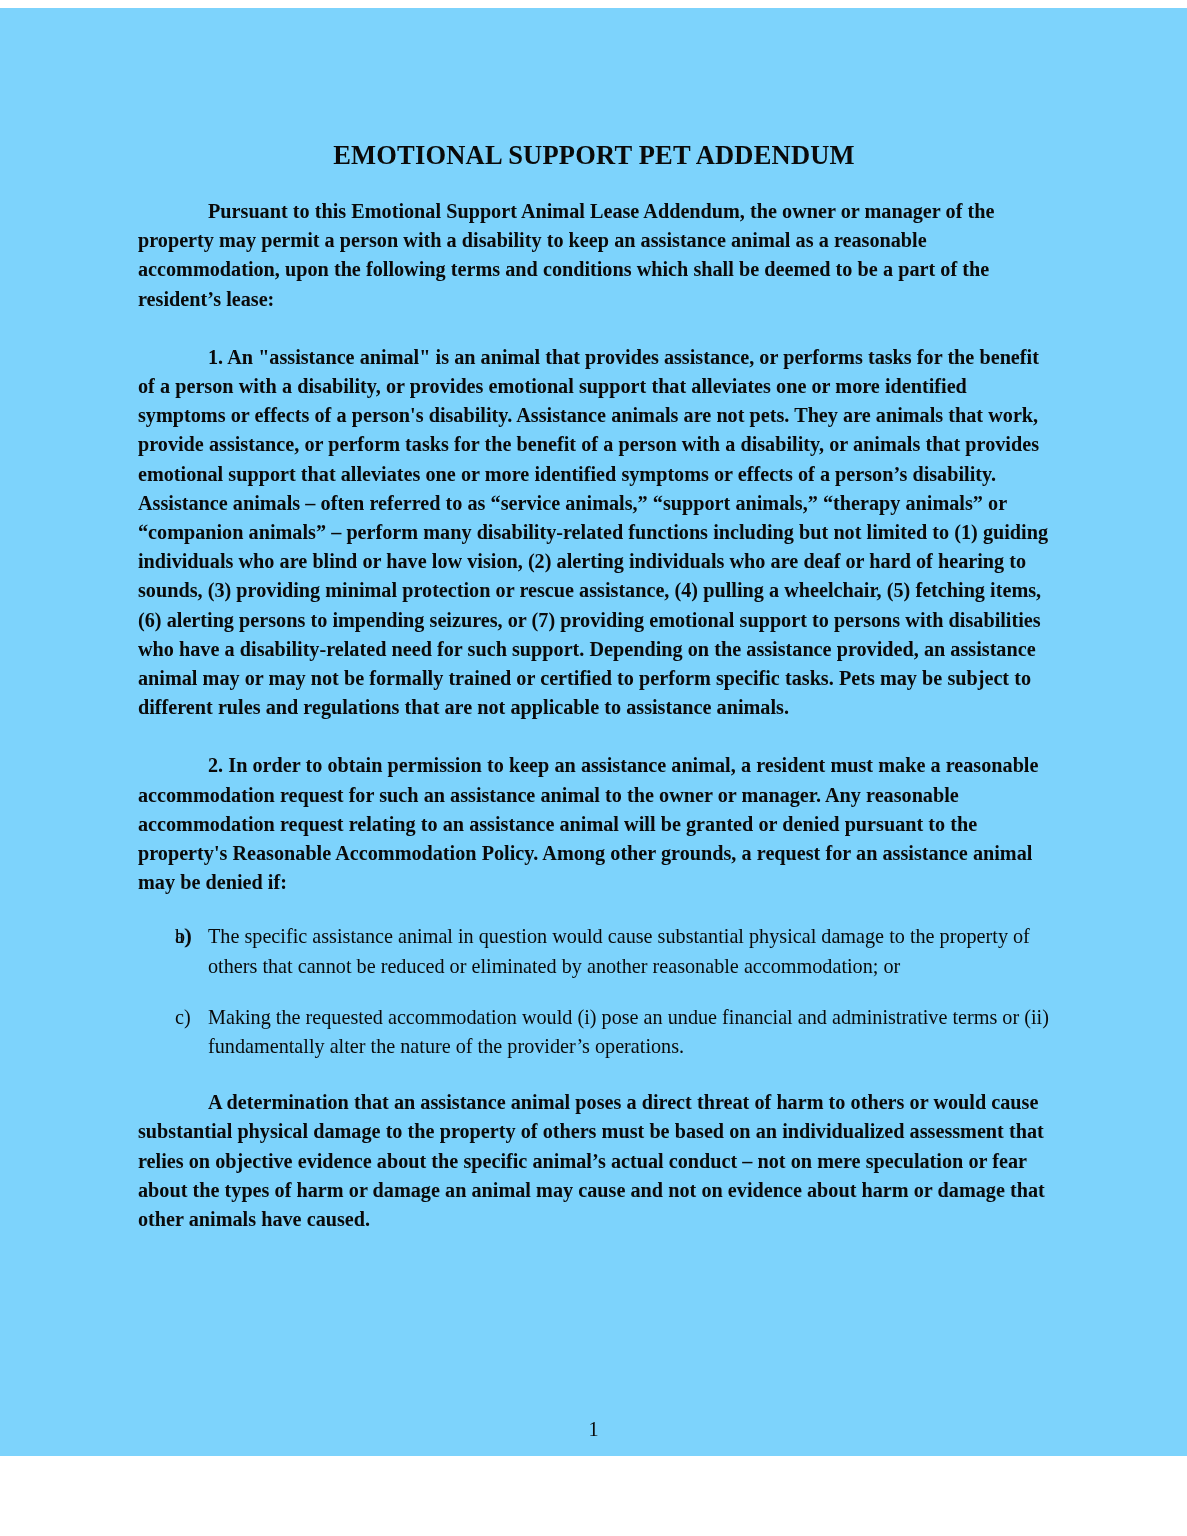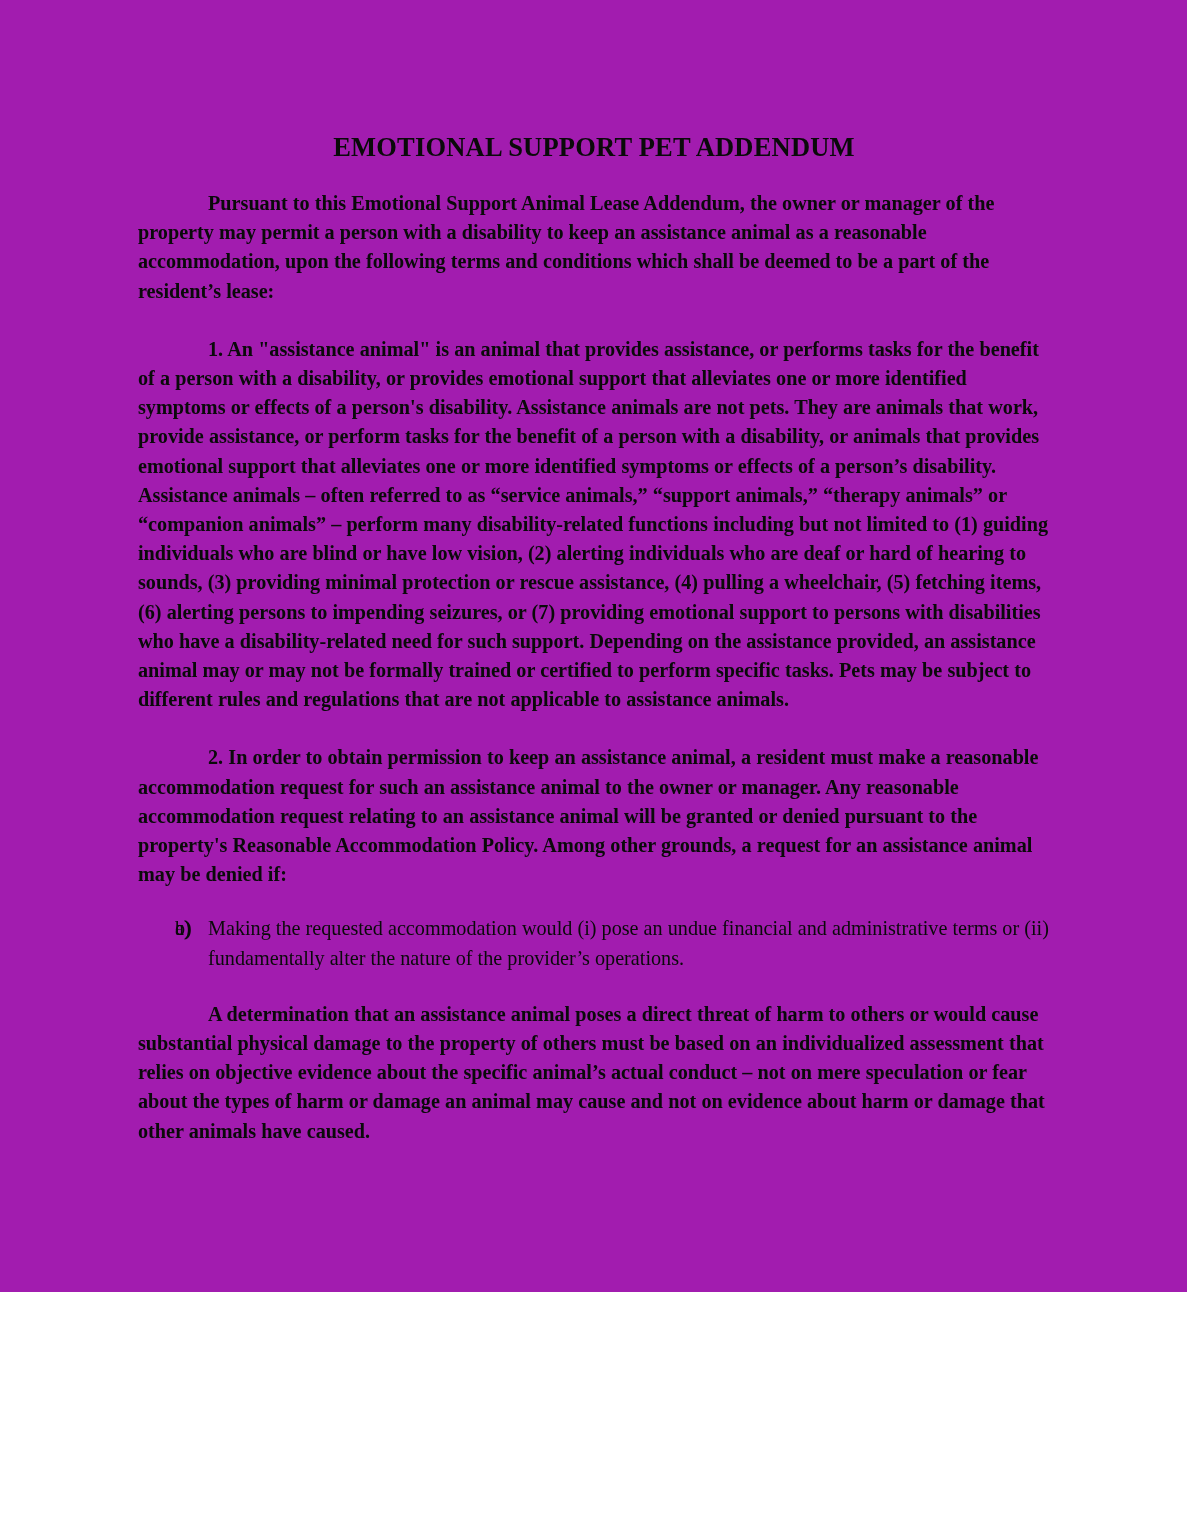--- a/index.html
+++ b/index.html
@@ -5,23 +5,23 @@
 <style>
   html, body {
     margin: 0;
     padding: 0;
     background: #ffffff;
   }
 
   .page {
     position: relative;
     width: 1187px;
-    height: 1292px;
-    background: #a21caf;
-    margin: 0 auto;
+    height: 1448px;
+    background: #7dd3fc;
+    margin: 8px auto;
     overflow: hidden;
     font-family: "Liberation Serif", "DejaVu Serif", serif;
     color: #0a0a0a;
     -webkit-font-smoothing: antialiased;
   }
 
   .content {
     position: absolute;
     left: 138px;
     top: 124px;
@@ -105,20 +105,21 @@
     <p class="para para-gap-lg">1.   An "assistance animal" is an animal that provides assistance, or performs tasks for the benefit of a person with a disability, or provides emotional support that alleviates one or more identified symptoms or effects of a person's disability.  Assistance animals are not pets.  They are animals that work, provide assistance, or perform tasks for the benefit of a person with a disability, or animals that provides emotional support that alleviates one or more identified symptoms or effects of a person’s disability. Assistance animals – often referred to as “service animals,” “support animals,” “therapy animals” or “companion animals” – perform many disability-related functions including but not limited to (1) guiding individuals who are blind or have low vision, (2) alerting individuals who are deaf or hard of hearing to sounds, (3) providing minimal protection or rescue assistance, (4) pulling a wheelchair, (5) fetching items, (6) alerting persons to impending seizures, or (7) providing emotional support to persons with disabilities who have a disability-related need for such support.  Depending on the assistance provided, an assistance animal may or may not be formally trained or certified to perform specific tasks.  Pets may be subject to different rules and regulations that are not applicable to assistance animals.</p>
 
     <p class="para para-gap-lg">2.   In order to obtain permission to keep an assistance animal, a resident must make a reasonable accommodation request for such an assistance animal to the owner or manager.  Any reasonable accommodation request relating to an assistance animal will be granted or denied pursuant to the property's Reasonable Accommodation Policy.  Among other grounds, a request for an assistance animal may be denied if:</p>
 
     <ul class="list">
       <li class="list-item">
         <span class="list-marker">a)</span>
       </li>
       <li class="list-item">
         <span class="list-marker">b)</span>
+        <span>The specific assistance animal in question would cause substantial physical damage to the property of others that cannot be reduced or eliminated by another reasonable accommodation; or</span>
       </li>
       <li class="list-item">
         <span class="list-marker">c)</span>
         <span>Making the requested accommodation would (i) pose an undue financial and administrative terms or (ii) fundamentally alter the nature of the provider’s operations.</span>
       </li>
     </ul>
 
     <p class="para para-gap-md">A determination that an assistance animal poses a direct threat of harm to others or would cause substantial physical damage to the property of others must be based on an individualized assessment that relies on objective evidence about the specific animal’s actual conduct – not on mere speculation or fear about the types of harm or damage an animal may cause and not on evidence about harm or damage that other animals have caused.</p>
 
 

